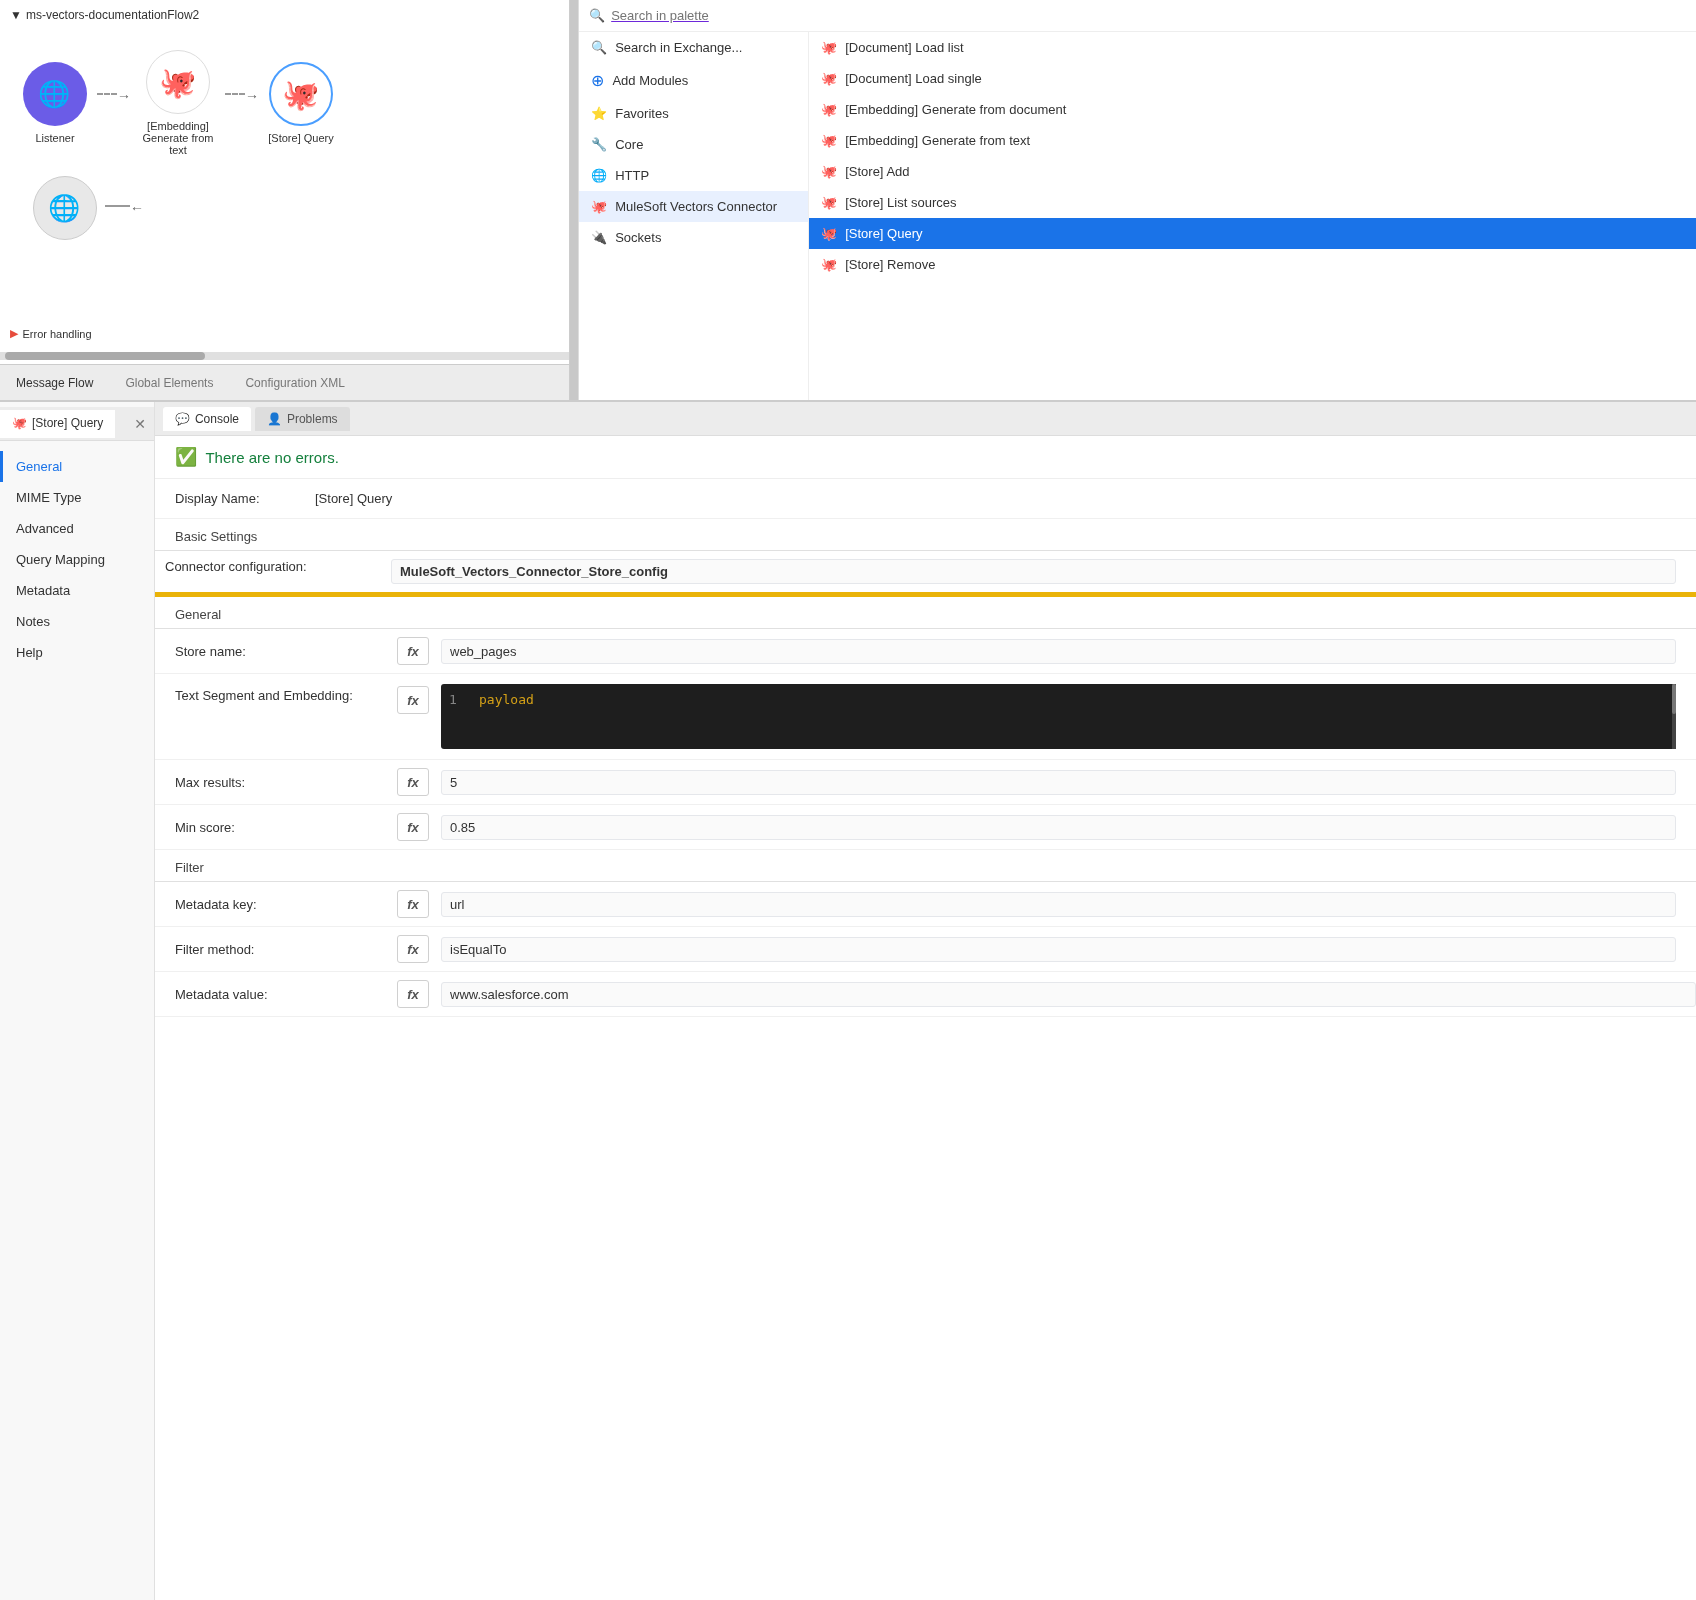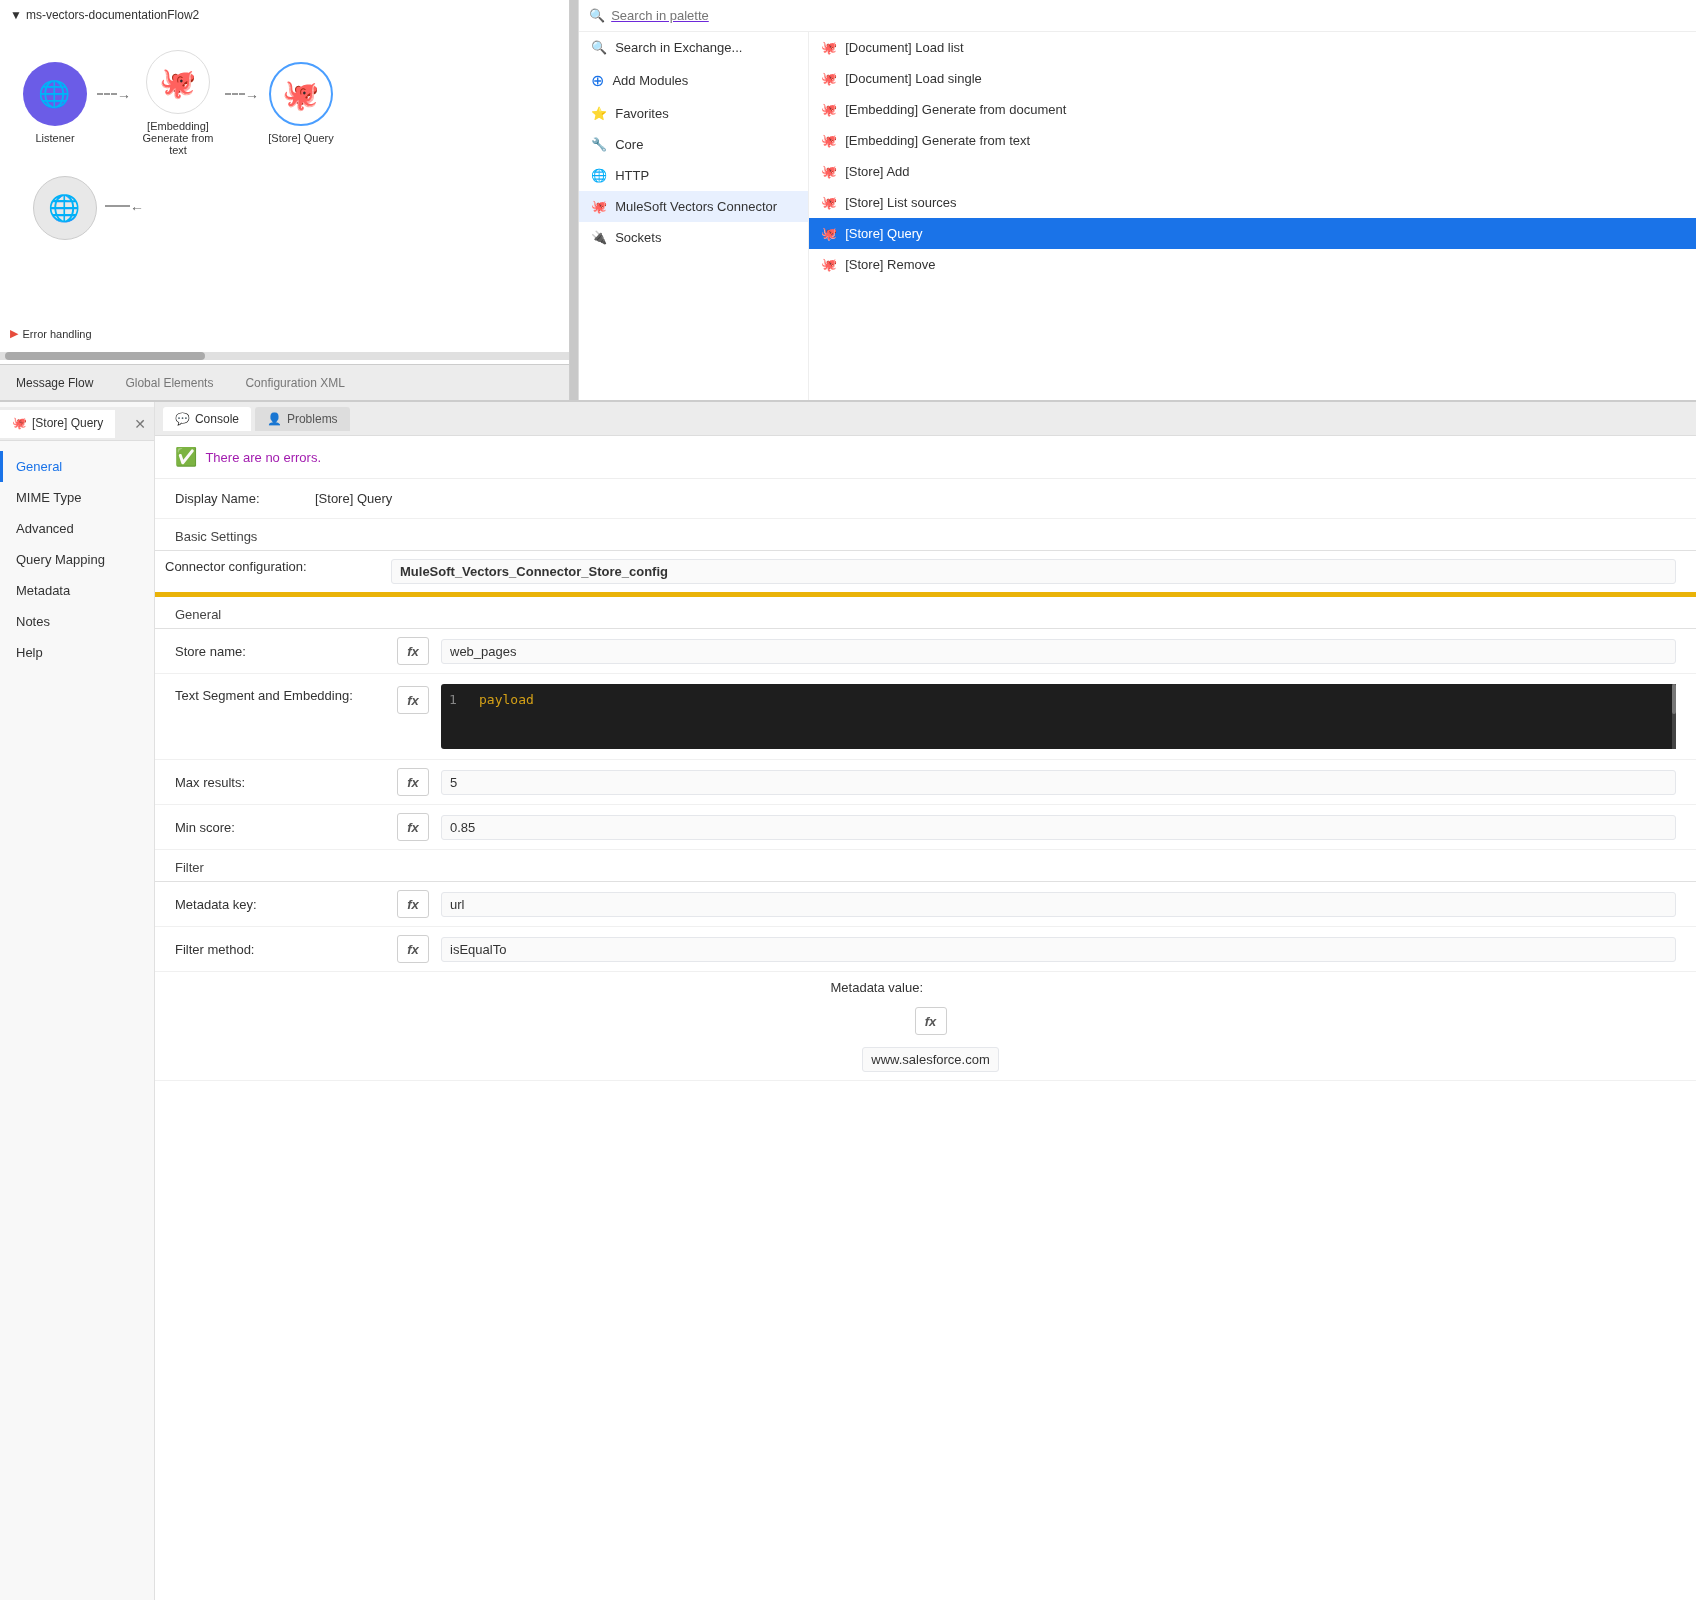--- a/index.html
+++ b/index.html
@@ -53,21 +53,21 @@
     .sidebar-nav-item { padding: 8px 16px; font-size: 13px; cursor: pointer; color: #333; }
     .sidebar-nav-item.active { color: #1a73e8; font-weight: 500; border-left: 3px solid #1a73e8; padding-left: 13px; }
 
     
     .main-content { flex: 1; overflow-y: auto; background: white; }
     .content-tabs { display: flex; align-items: center; border-bottom: 1px solid #ddd; height: 34px; background: #ececec; padding: 0 8px; gap: 4px; }
     .content-tab { display: flex; align-items: center; gap: 5px; padding: 5px 12px; font-size: 12px; cursor: pointer; background: #ddd; border-radius: 3px 3px 0 0; color: #555; }
     .content-tab.active { background: white; color: #333; }
     .status-bar { display: flex; align-items: center; gap: 8px; padding: 10px 20px; border-bottom: 1px solid #eee; }
     .status-ok { color: #22c55e; font-size: 18px; }
-    .status-text { font-size: 13px; color: #a21caf; }
+    .status-text { font-size: 15px; color: #15803d; }
     .form-row { display: flex; align-items: center; padding: 8px 0; border-bottom: 1px solid #f0f0f0; gap: 12px; }
     .form-label { width: 220px; font-size: 13px; color: #333; flex-shrink: 0; padding-left: 10px; }
     .form-value { flex: 1; font-size: 13px; color: #333; padding: 4px 8px; background: #fafafa; border: 1px solid #e5e7eb; border-radius: 3px; }
     .fx-btn { width: 32px; height: 28px; background: white; border: 1px solid #d0d0d0; border-radius: 3px; display: flex; align-items: center; justify-content: center; cursor: pointer; font-style: italic; font-weight: bold; font-size: 13px; color: #555; flex-shrink: 0; }
     .section-header { font-size: 13px; color: #444; font-weight: 500; padding: 10px 20px 6px; border-bottom: 1px solid #e0e0e0; }
     .connector-config-row { display: flex; align-items: flex-start; padding: 8px 0; border-bottom: 5px solid #eab308; gap: 16px; padding-left: 10px; }
     .connector-config-label { width: 210px; font-size: 13px; color: #333; flex-shrink: 0; }
     .connector-config-value { flex: 1; font-size: 13px; color: #333; padding: 4px 8px; background: #fafafa; border: 1px solid #e5e7eb; border-radius: 3px; font-weight: bold; }
     .display-name-row { display: flex; align-items: center; padding: 8px 20px; border-bottom: 1px solid #f0f0f0; gap: 12px; }
     .display-name-label { width: 120px; font-size: 13px; color: #333; }
@@ -335,20 +335,20 @@
       <div class="fx-btn" style="font-style:italic; font-weight:bold;">fx</div>
       <span class="form-value" style="flex:1;">url</span>
     </div>
 
     <div class="form-row" style="padding-left:10px; padding-right:20px;">
       <span class="form-label">Filter method:</span>
       <div class="fx-btn" style="font-style:italic; font-weight:bold;">fx</div>
       <span class="form-value" style="flex:1;">isEqualTo</span>
     </div>
 
-    <div class="form-row" style="padding-left:10px; flex-direction:column;">
+    <div class="form-row" style="padding-left:10px; ">
       <span class="form-label">Metadata value:</span>
       <div class="fx-btn" style="font-style:italic; font-weight:bold;">fx</div>
       <span class="form-value" style="flex:1;">www.salesforce.com</span>
     </div>
 
   </div>
 </div>
 
 </body></html>

